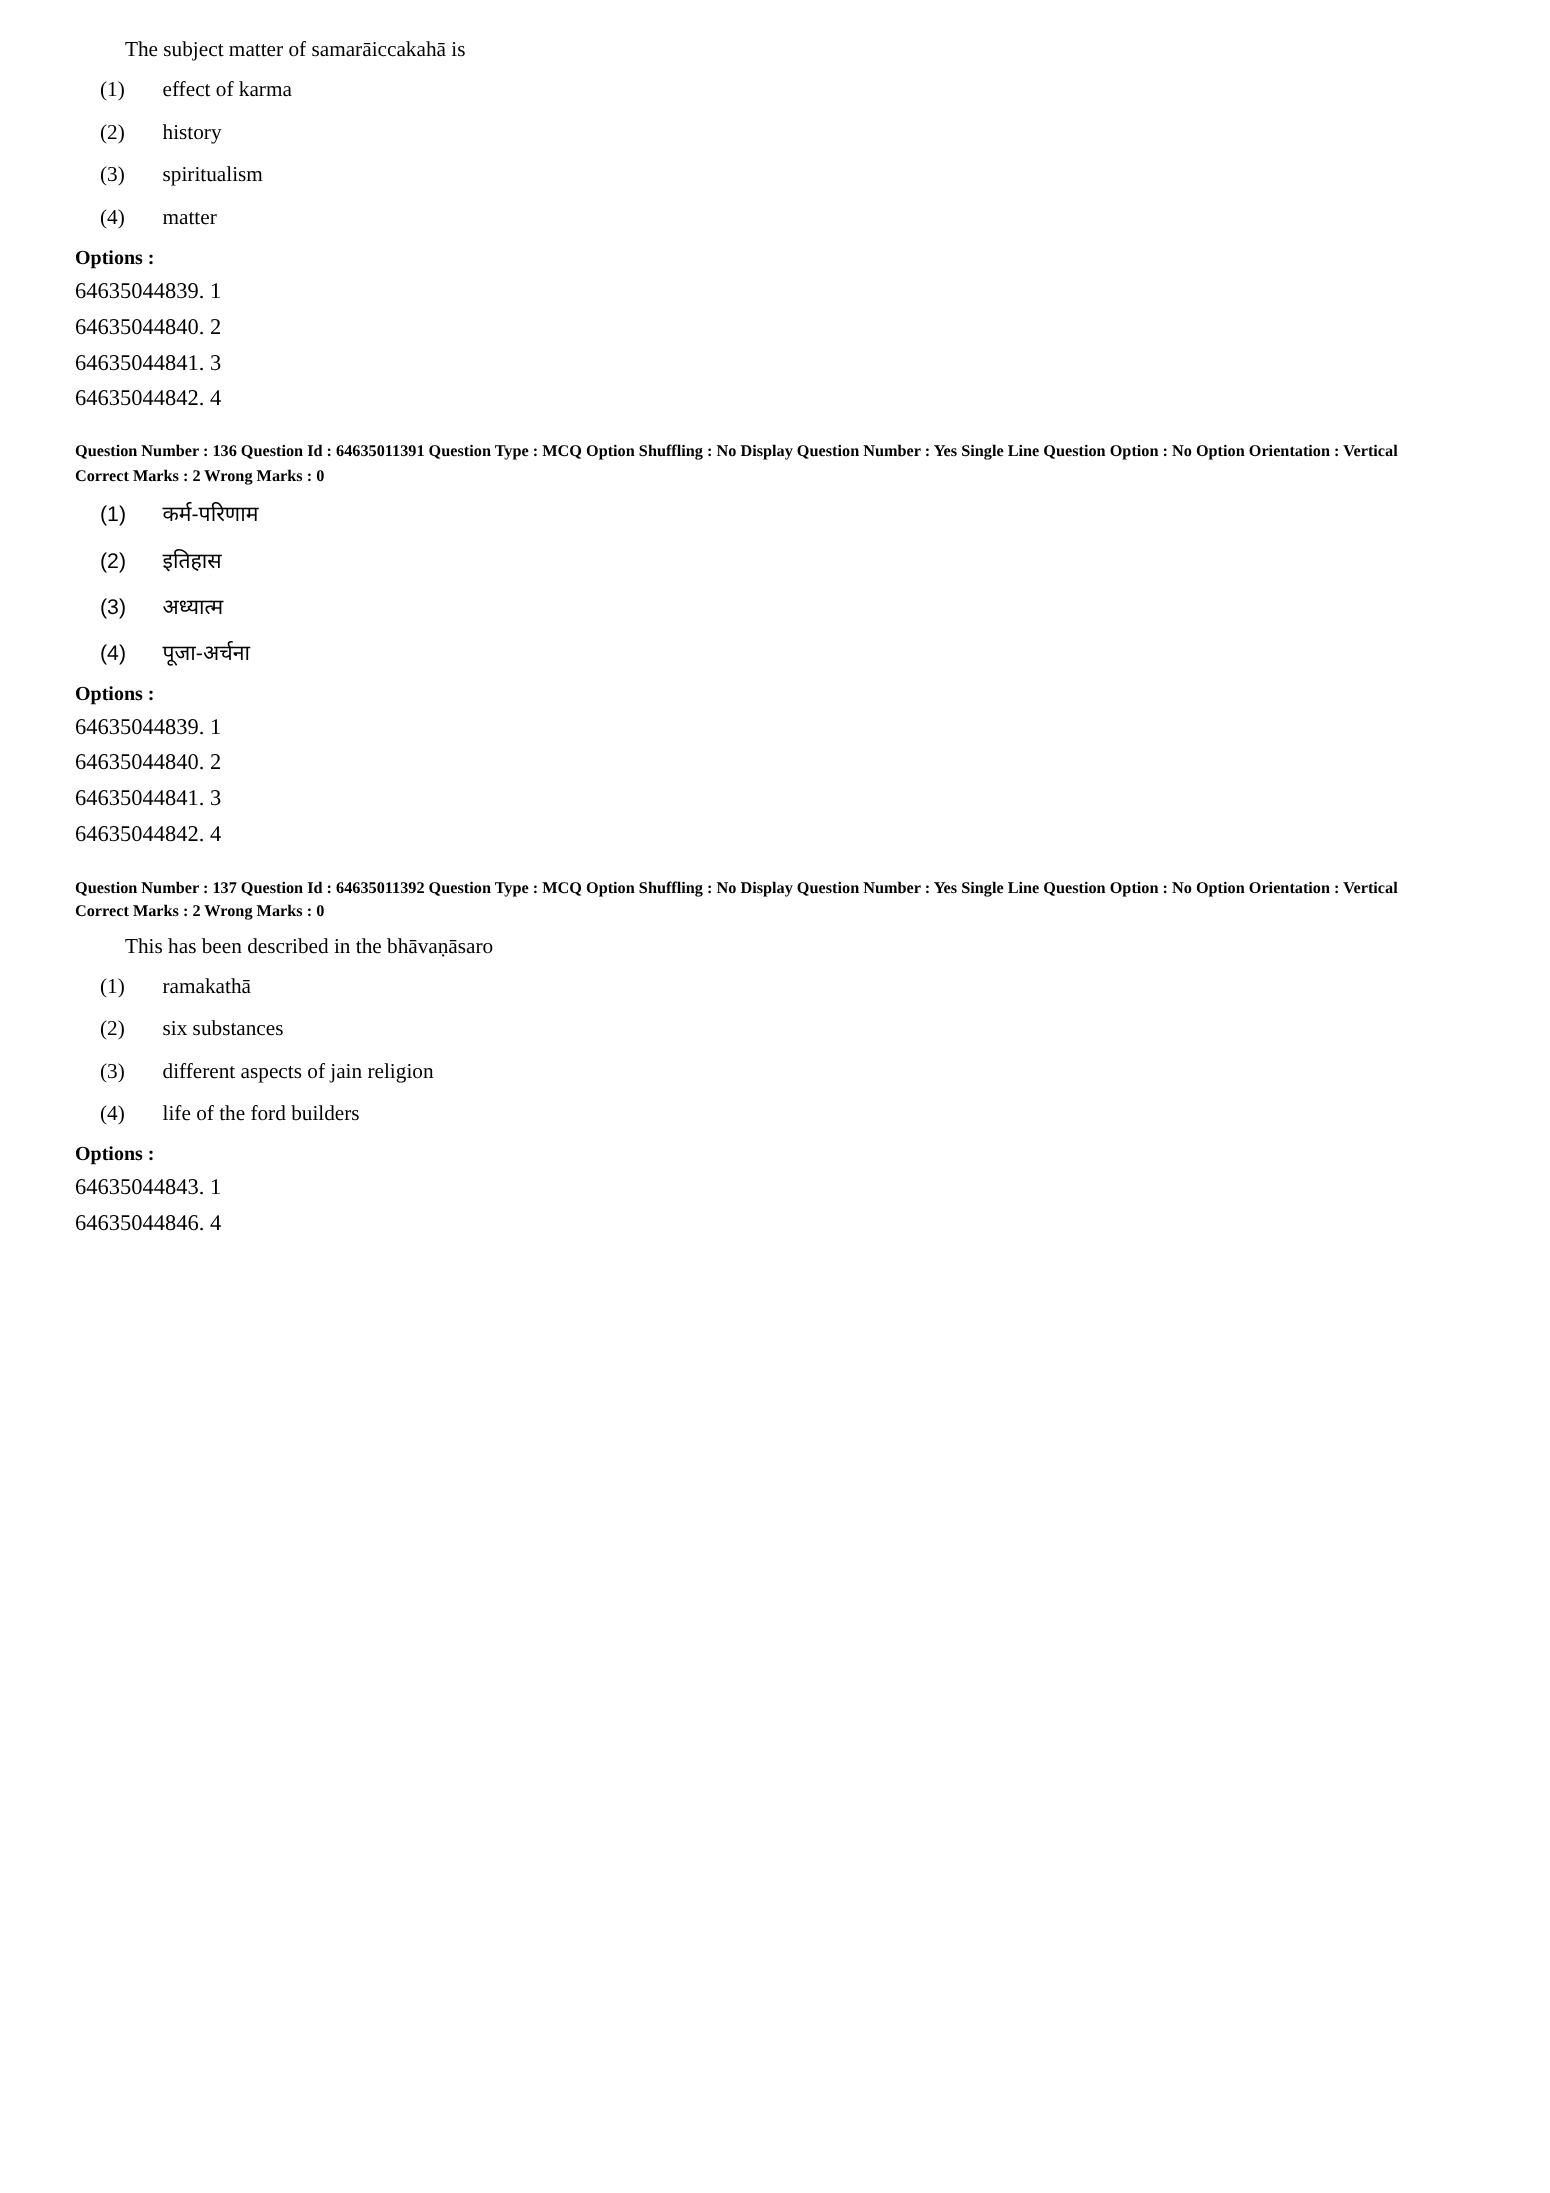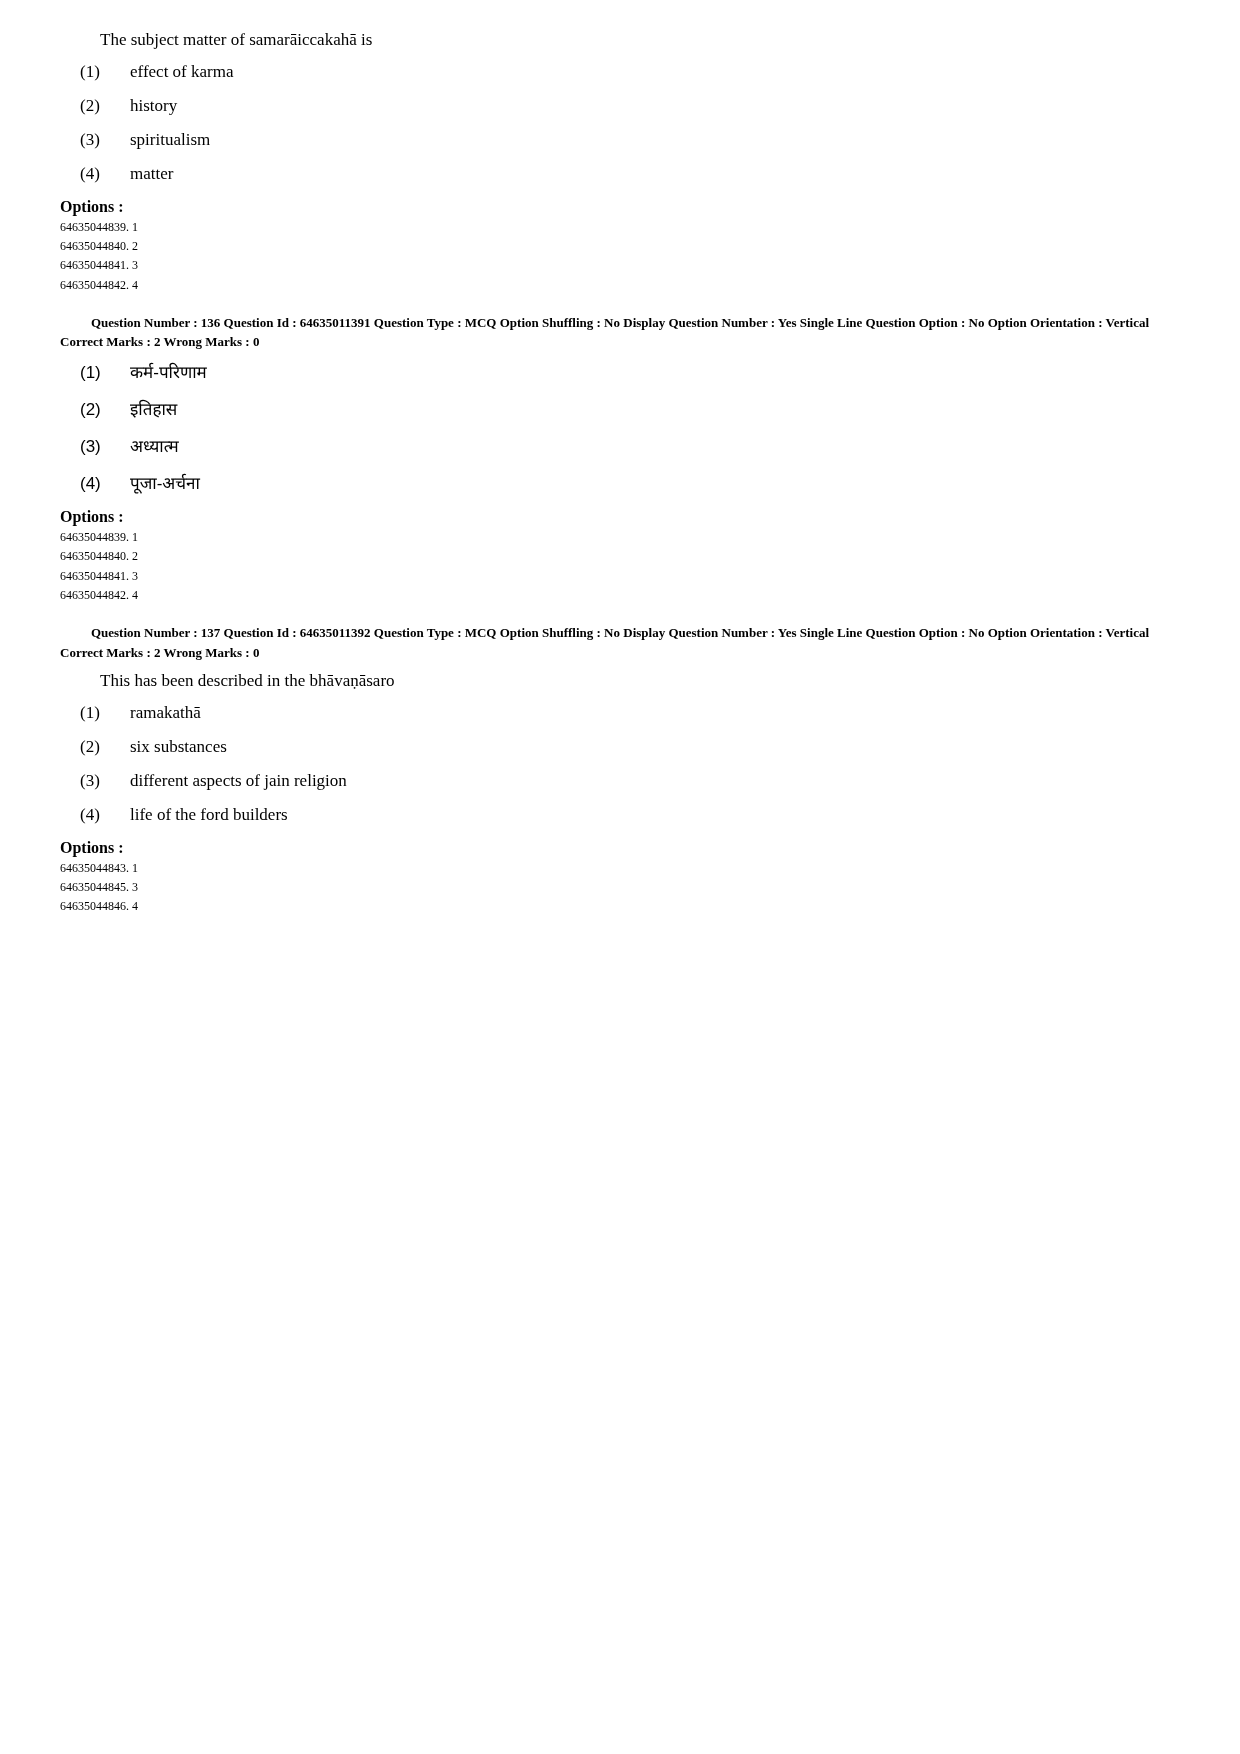--- a/index.html
+++ b/index.html
@@ -37,30 +37,29 @@
     .options-section {
       margin-top: 10px;
       margin-bottom: 6px;
     }
     .options-label {
       font-weight: bold;
       font-size: 16px;
       margin-bottom: 2px;
     }
     .option-code {
-      font-size: 12px;
+      font-size: 18px;
       line-height: 1.6;
     }
     .question-meta {
       font-size: 13px;
       font-weight: bold;
       margin-top: 18px;
       margin-bottom: 2px;
       line-height: 1.5;
-      text-align: center;
     }
     .correct-marks {
       font-size: 13px;
       font-weight: bold;
       margin-bottom: 10px;
     }
     .hindi-text {
       font-family: 'Arial Unicode MS', Arial, sans-serif;
       font-size: 17px;
     }
@@ -147,16 +146,15 @@
     <span class="option-text">different aspects of jain religion</span>
   </div>
   <div class="option-row">
     <span class="option-number">(4)</span>
     <span class="option-text">life of the ford builders</span>
   </div>
 
   <div class="options-section">
     <div class="options-label">Options :</div>
     <div class="option-code">64635044843. 1</div>
-    <div class="option-code">64635044845. 3</div>
     <div class="option-code">64635044846. 4</div>
   </div>
 </div>
 
 </body></html>

